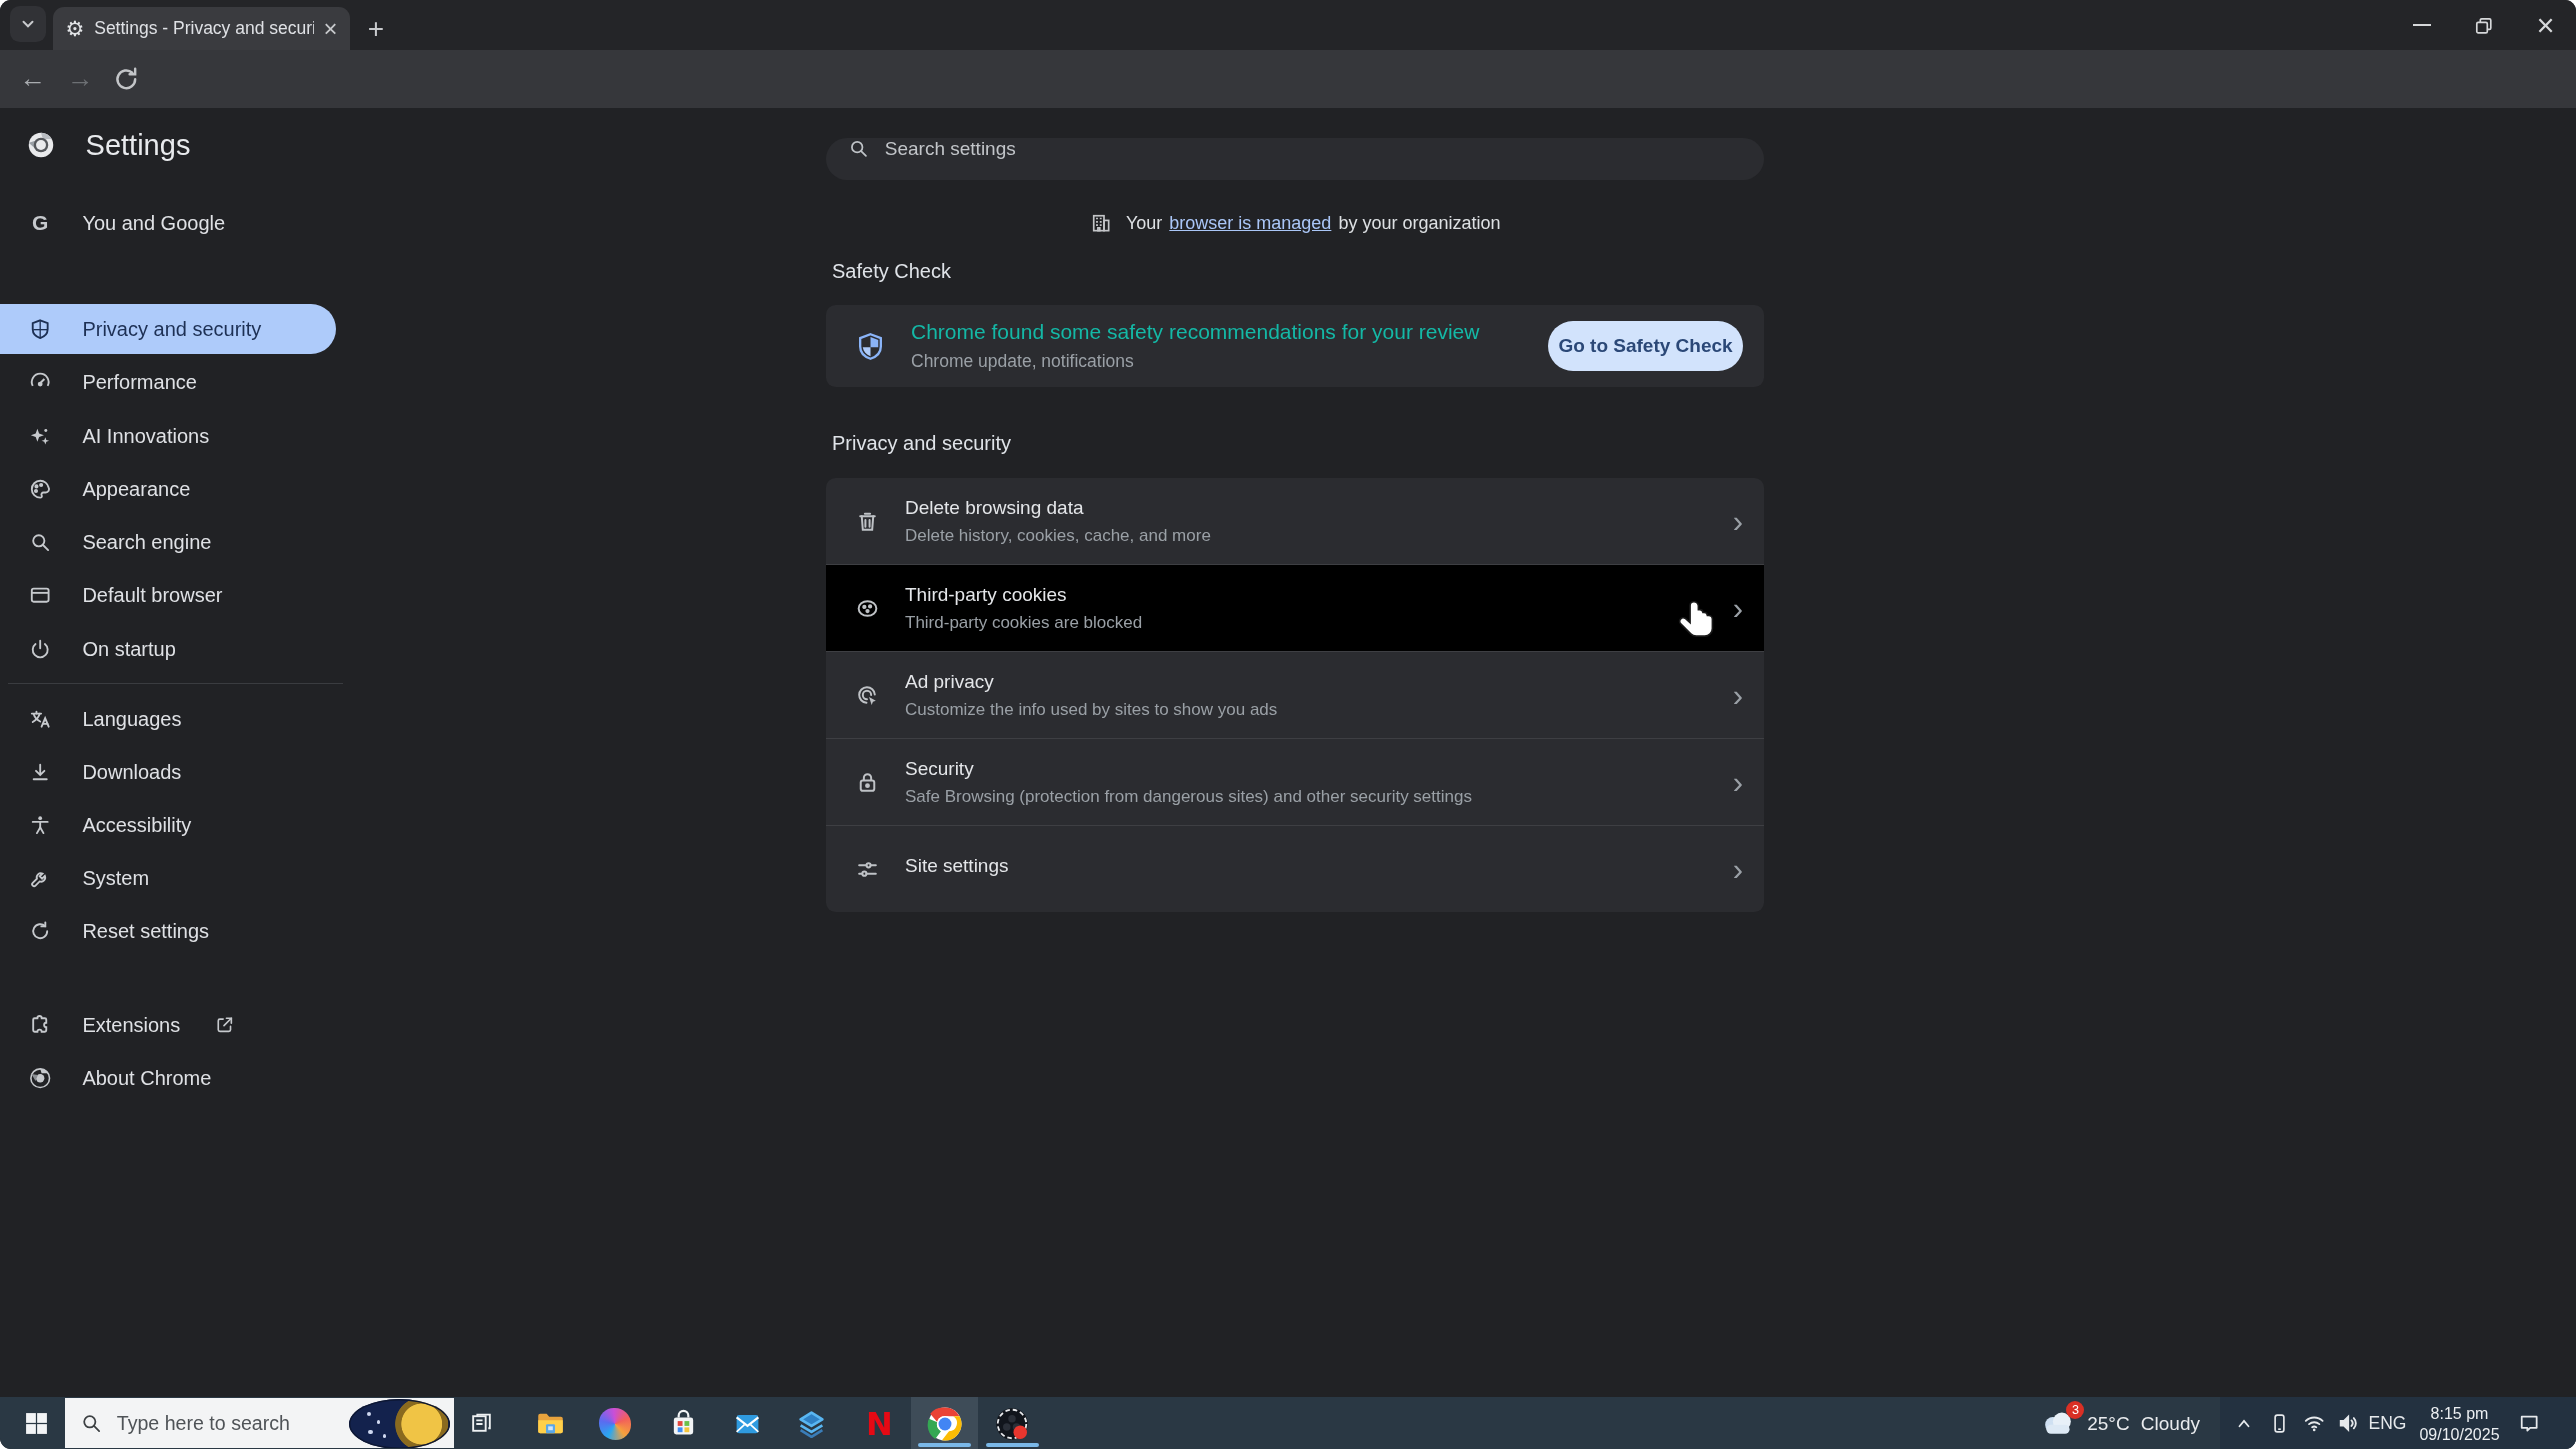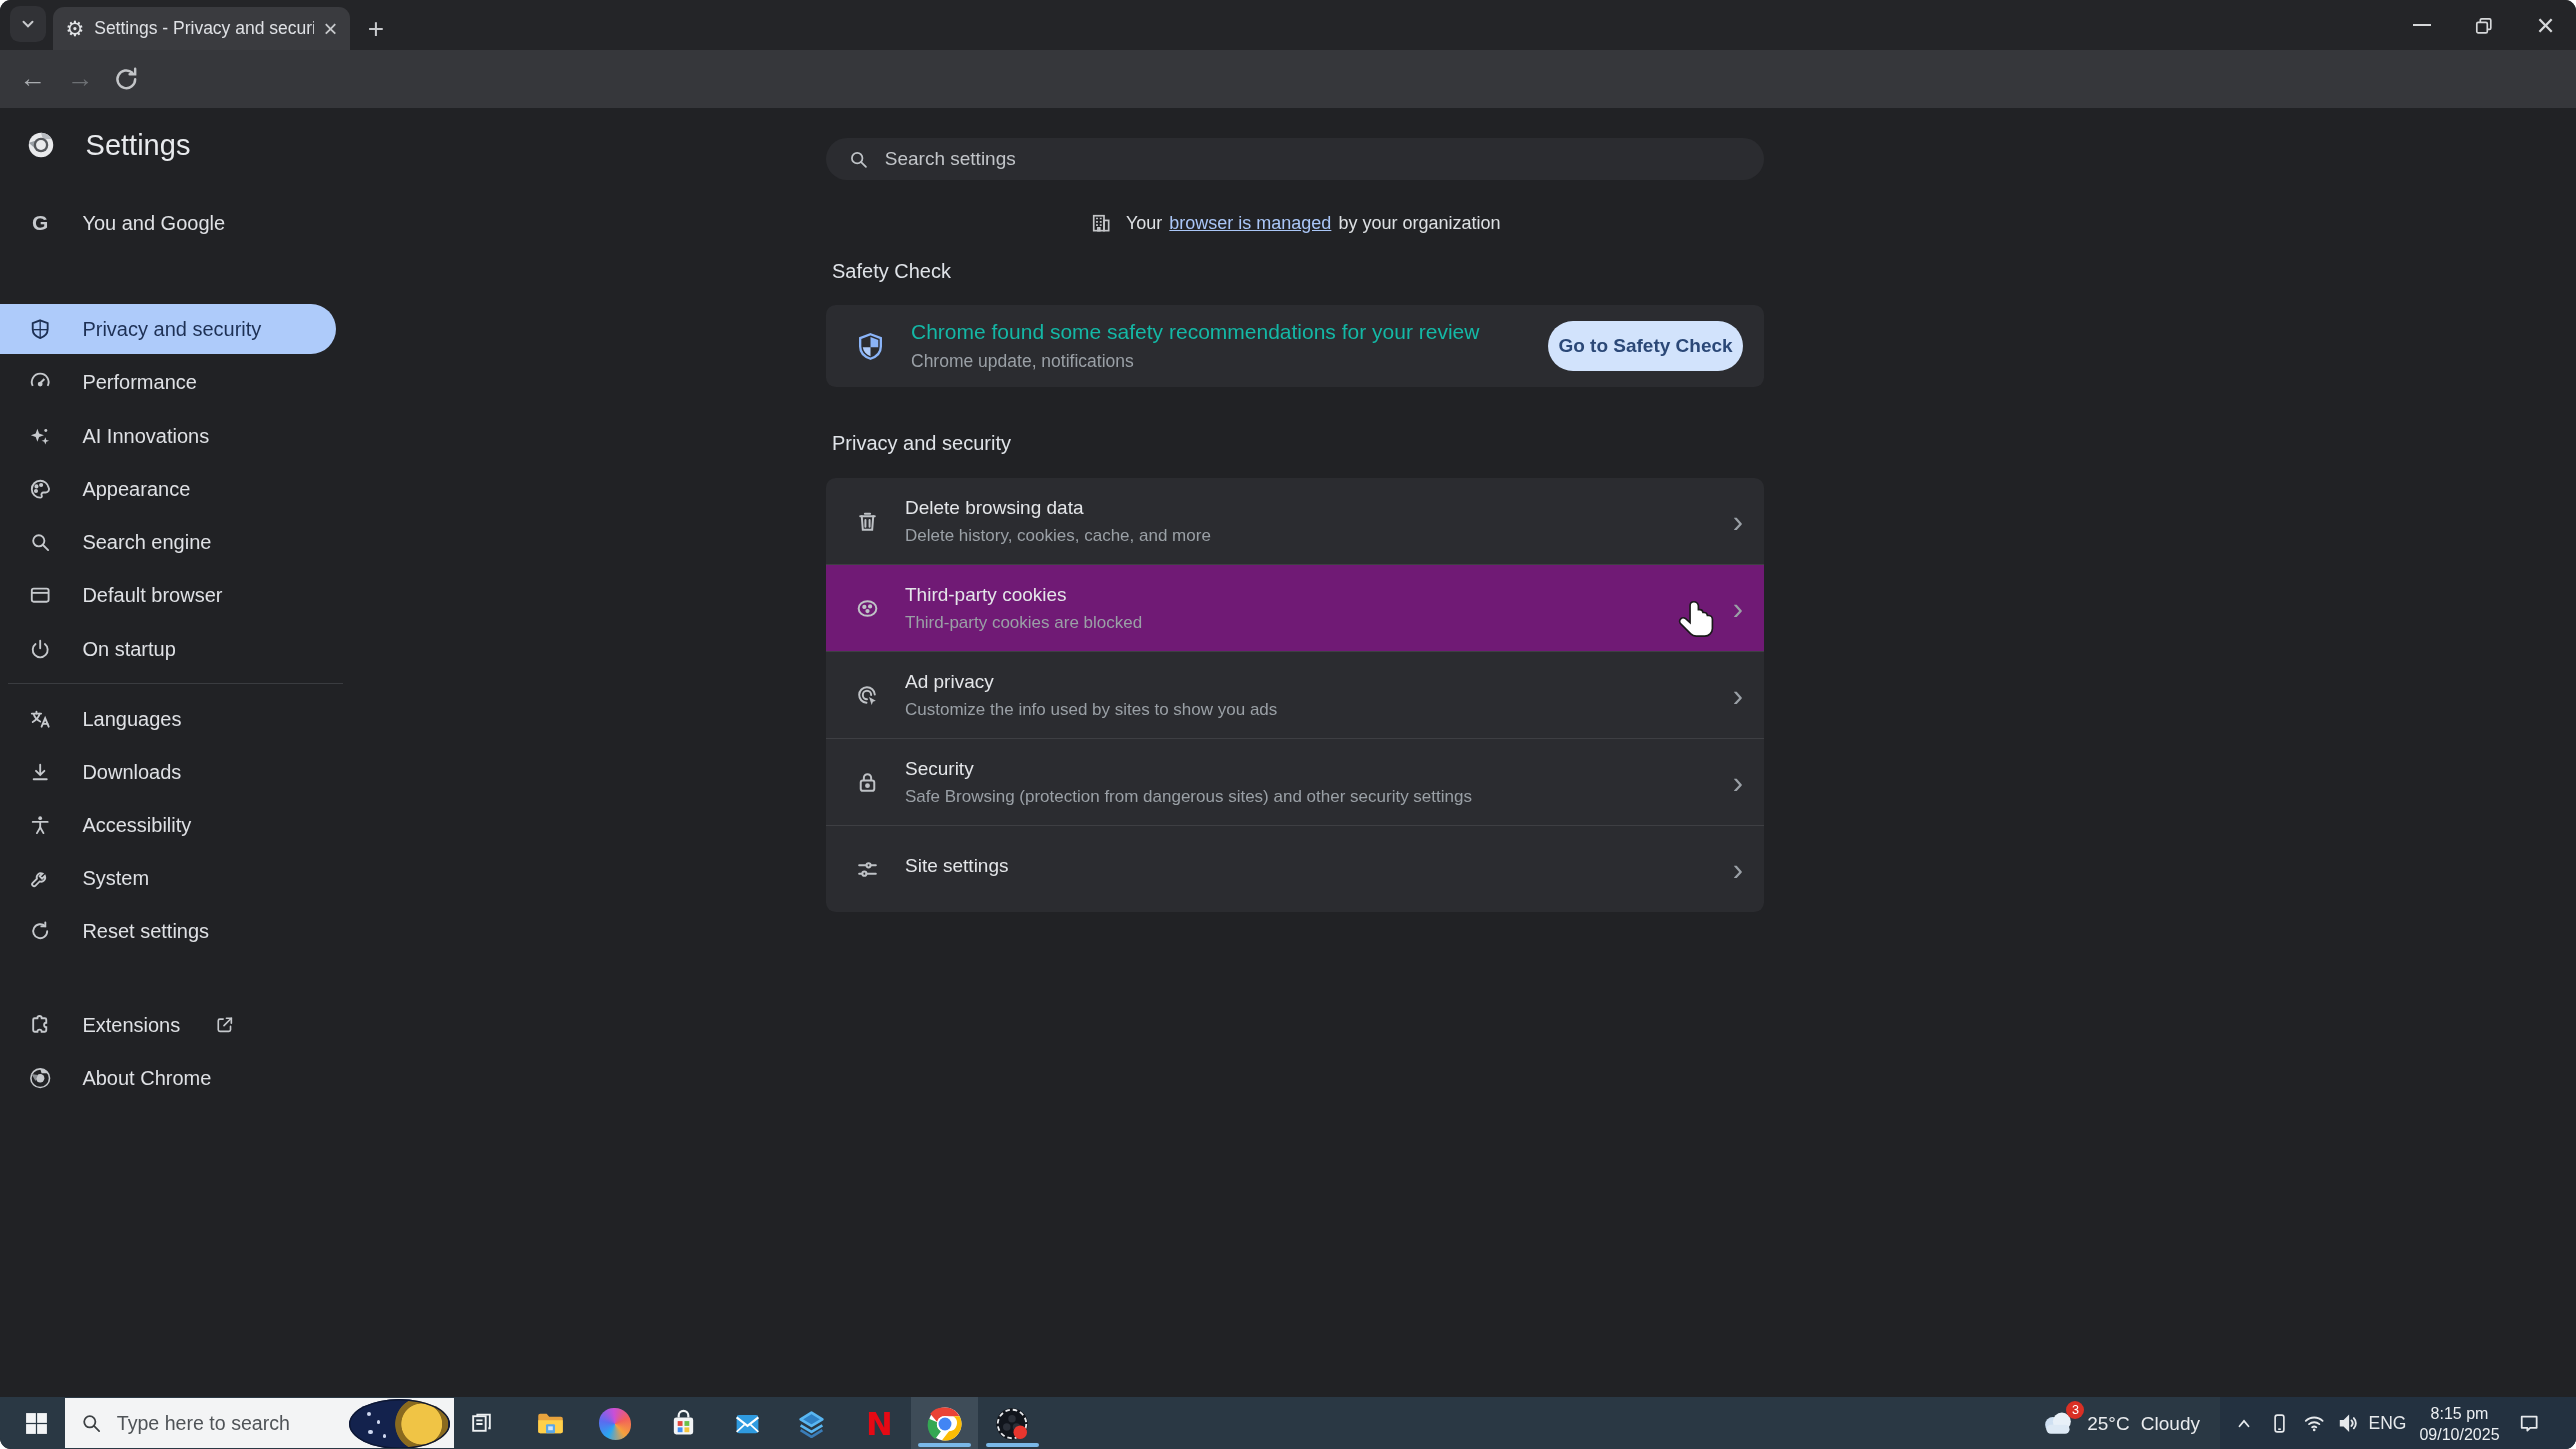--- a/index.html
+++ b/index.html
@@ -39,34 +39,34 @@
 
   
   .page{left:0;top:109px;width:2576px;height:1288px;background:#212225;}
   .sb-header{left:26.6px;top:19.6px;display:flex;align-items:center;gap:31px;}
   .sb-title{color:#e8eaed;font-size:29px;}
   .sb-item{left:0;width:336px;height:50px;display:flex;align-items:center;gap:31px;padding-left:29px;box-sizing:border-box;color:#dfe1e5;font-size:20px;font-weight:500;}
   .sb-item .ic{width:22.4px;display:flex;justify-content:center;}
   .sb-item.sel{background:#aecbfa;border-radius:0 25px 25px 0;color:#1d3054;}
   .sb-divider{left:8.4px;top:574px;width:335px;height:1.4px;background:#3a3c40;}
   .gicon{font-size:21px;font-weight:bold;color:#c6c9cd;}
-  .search-pill{left:826px;top:29px;width:938px;height:42px;border-radius:21px;background:#2b2c30;display:flex;align-items:center;padding-left:22.4px;box-sizing:border-box;gap:15.4px;}
+  .search-pill{left:826px;top:29px;width:938px;height:42px;border-radius:21px;background:#2b2c30;display:flex;padding-left:22.4px;box-sizing:border-box;gap:15.4px;}
   .search-ph{color:#c2c5c9;font-size:19px;}
   .managed{left:826px;top:98px;width:938px;height:32px;display:flex;align-items:center;justify-content:center;gap:7px;color:#dde0e3;font-size:18px;}
   .managed a{color:#aac6f7;text-decoration:underline;}
   .h2{color:#dfe3e8;font-size:20px;font-weight:500;}
   .card{background:#2b2c30;border-radius:9.8px;}
   .safety-card{left:826px;top:196px;width:938px;height:82px;display:flex;align-items:center;padding:0 21px 0 29px;box-sizing:border-box;}
   .safety-text{margin-left:25px;flex:1;}
   .safety-title{color:#14b8a6;font-size:21px;font-weight:500;margin-bottom:7px;}
   .safety-sub{color:#9aa0a6;font-size:17.5px;}
   .safety-btn{width:195px;height:50px;border-radius:25px;background:#d2e3fc;color:#2b4877;font-size:19px;font-weight:bold;display:flex;align-items:center;justify-content:center;}
   .plist{left:826px;top:369px;width:938px;height:434px;overflow:hidden;}
   .prow{position:relative;width:938px;height:87px;display:flex;align-items:center;padding:0 21px 0 29px;box-sizing:border-box;}
-  .prow.hover{background:#701a75;}
+  .prow.hover{background:#000000;}
   .prow .rtext{margin-left:25px;flex:1;}
   .rtitle{color:#e4e6e9;font-size:19px;font-weight:500;margin-bottom:7.7px;}
   .rsub{color:#9aa0a6;font-size:17px;}
   .chev{color:#9aa0a6;font-size:31px;line-height:1;}
   .rdiv{position:absolute;left:0;bottom:0;width:938px;height:1.4px;background:#3e3f43;}
 
   
   .taskbar{left:0;top:1397px;width:2576px;height:53px;background:#2a3844;}
   .tray-panel{left:2220px;top:0;width:356px;height:53px;background:#233140;}
   .tb-ic{top:0;height:53px;display:flex;align-items:center;justify-content:center;}

